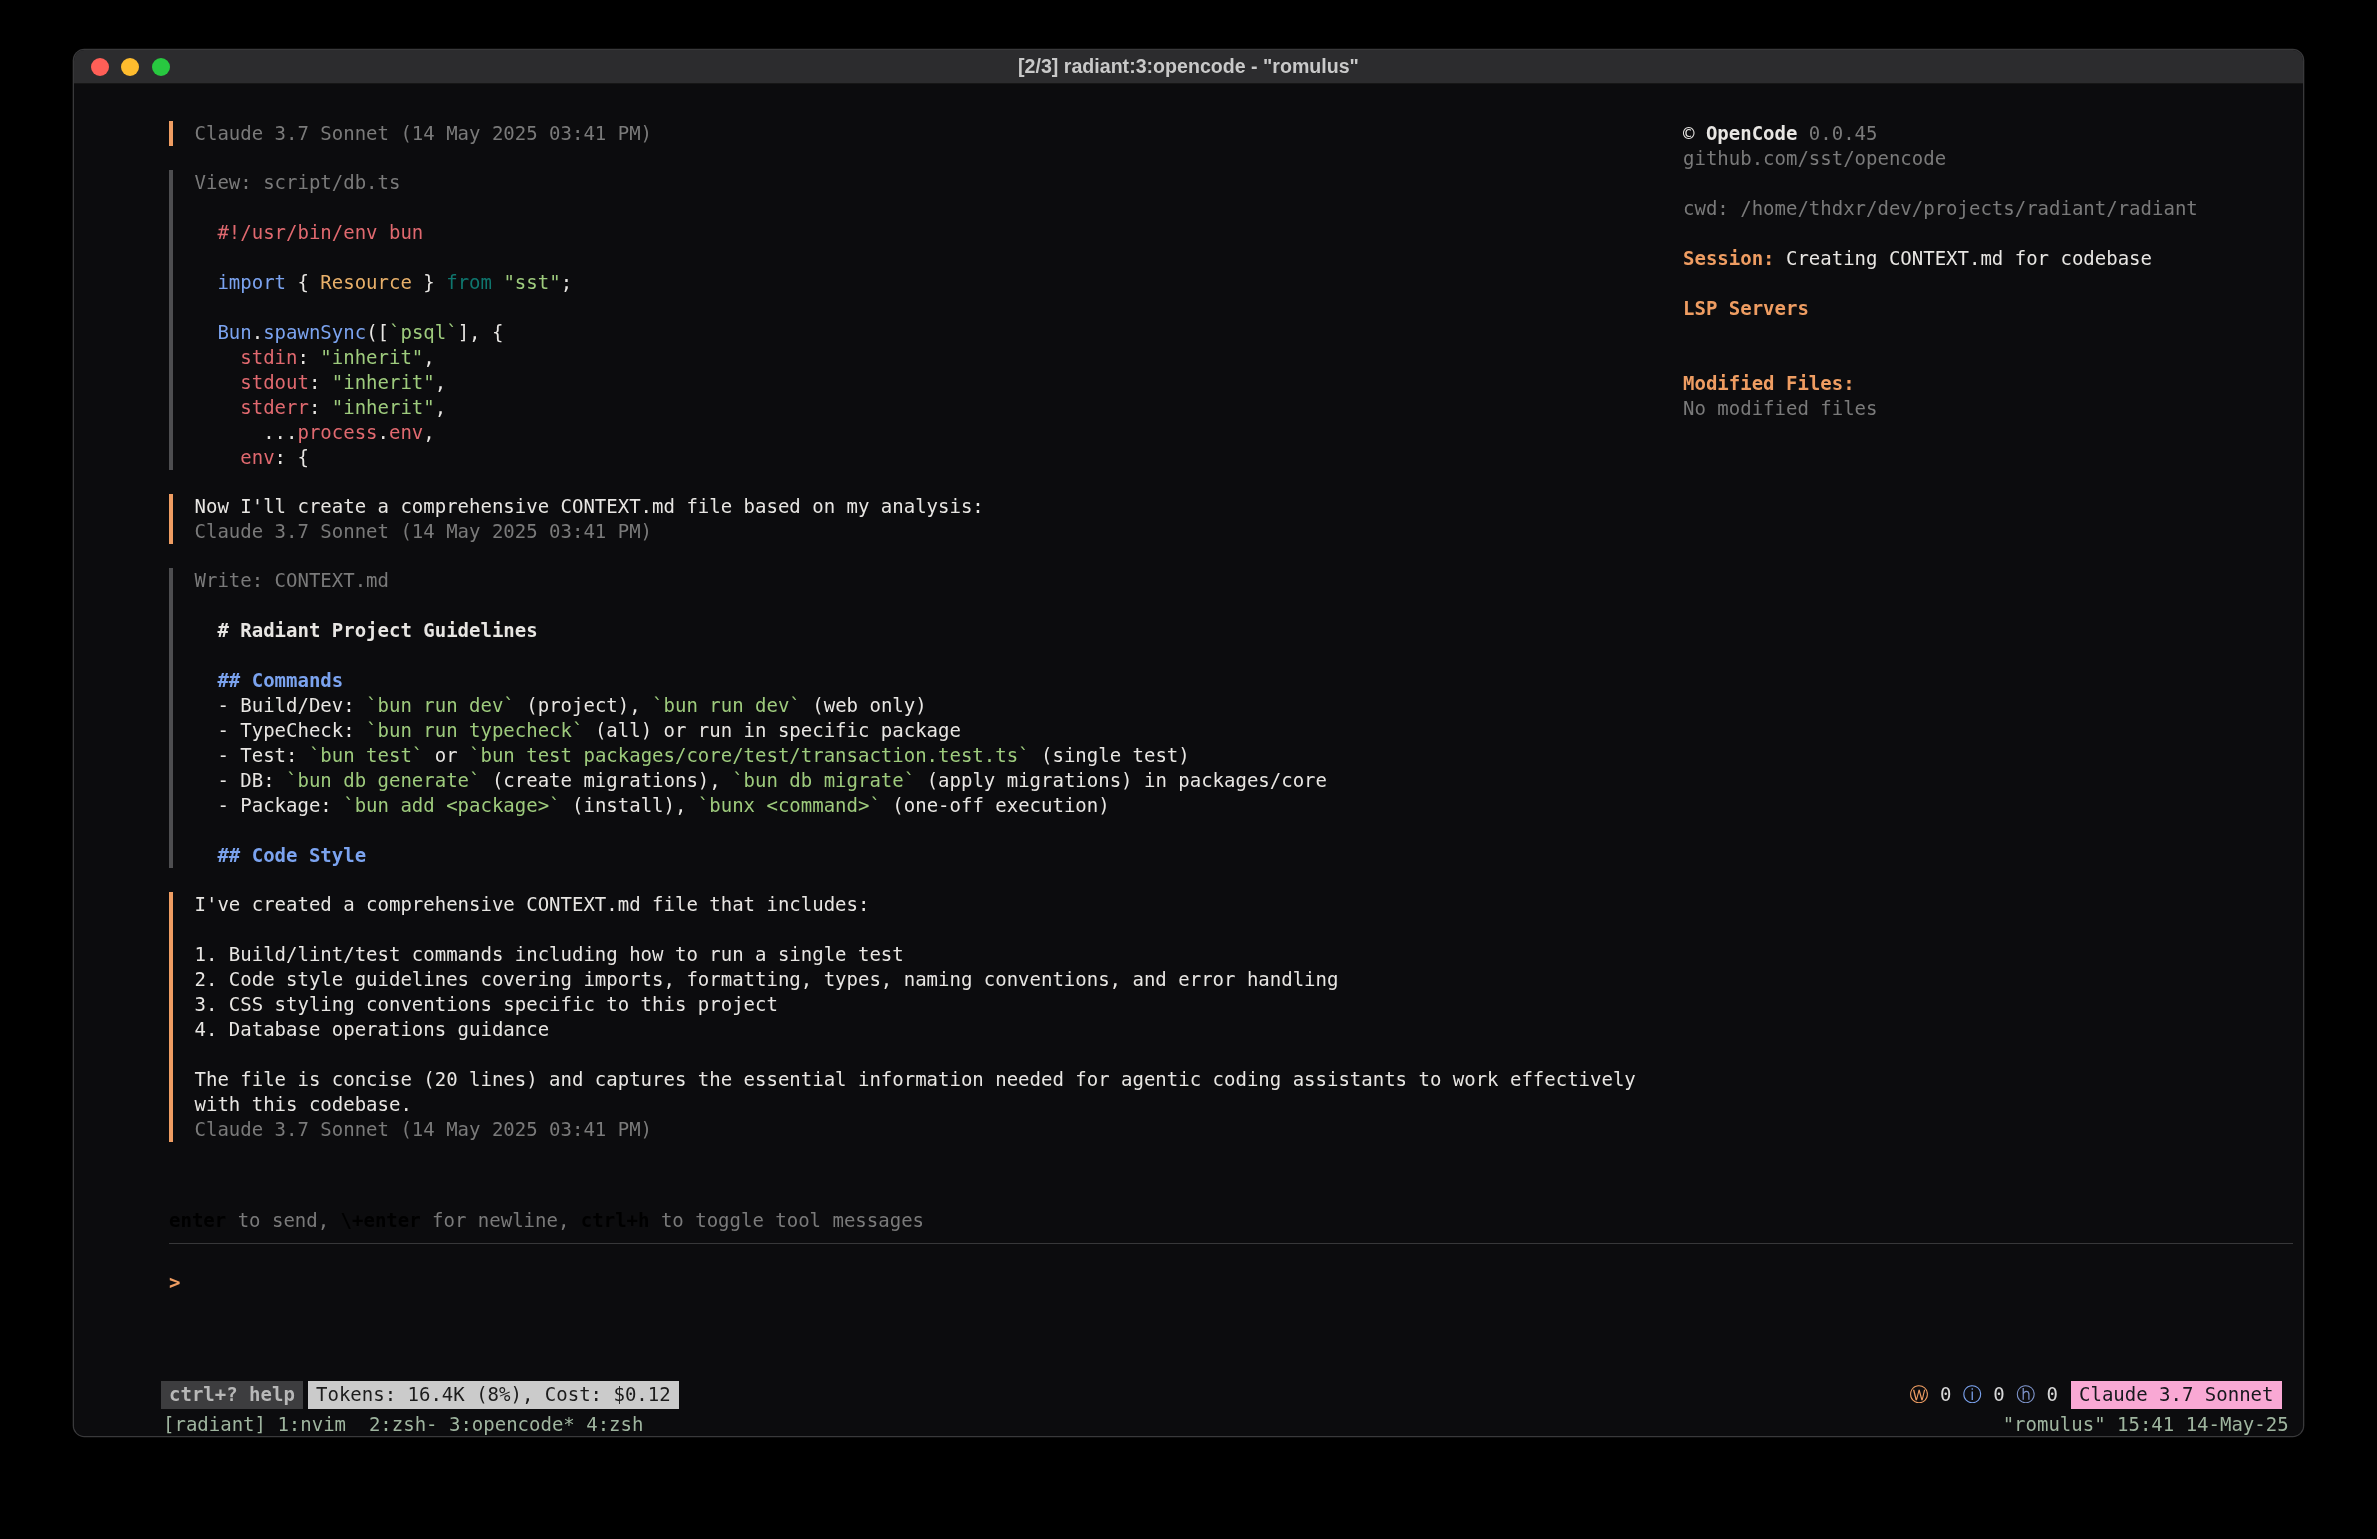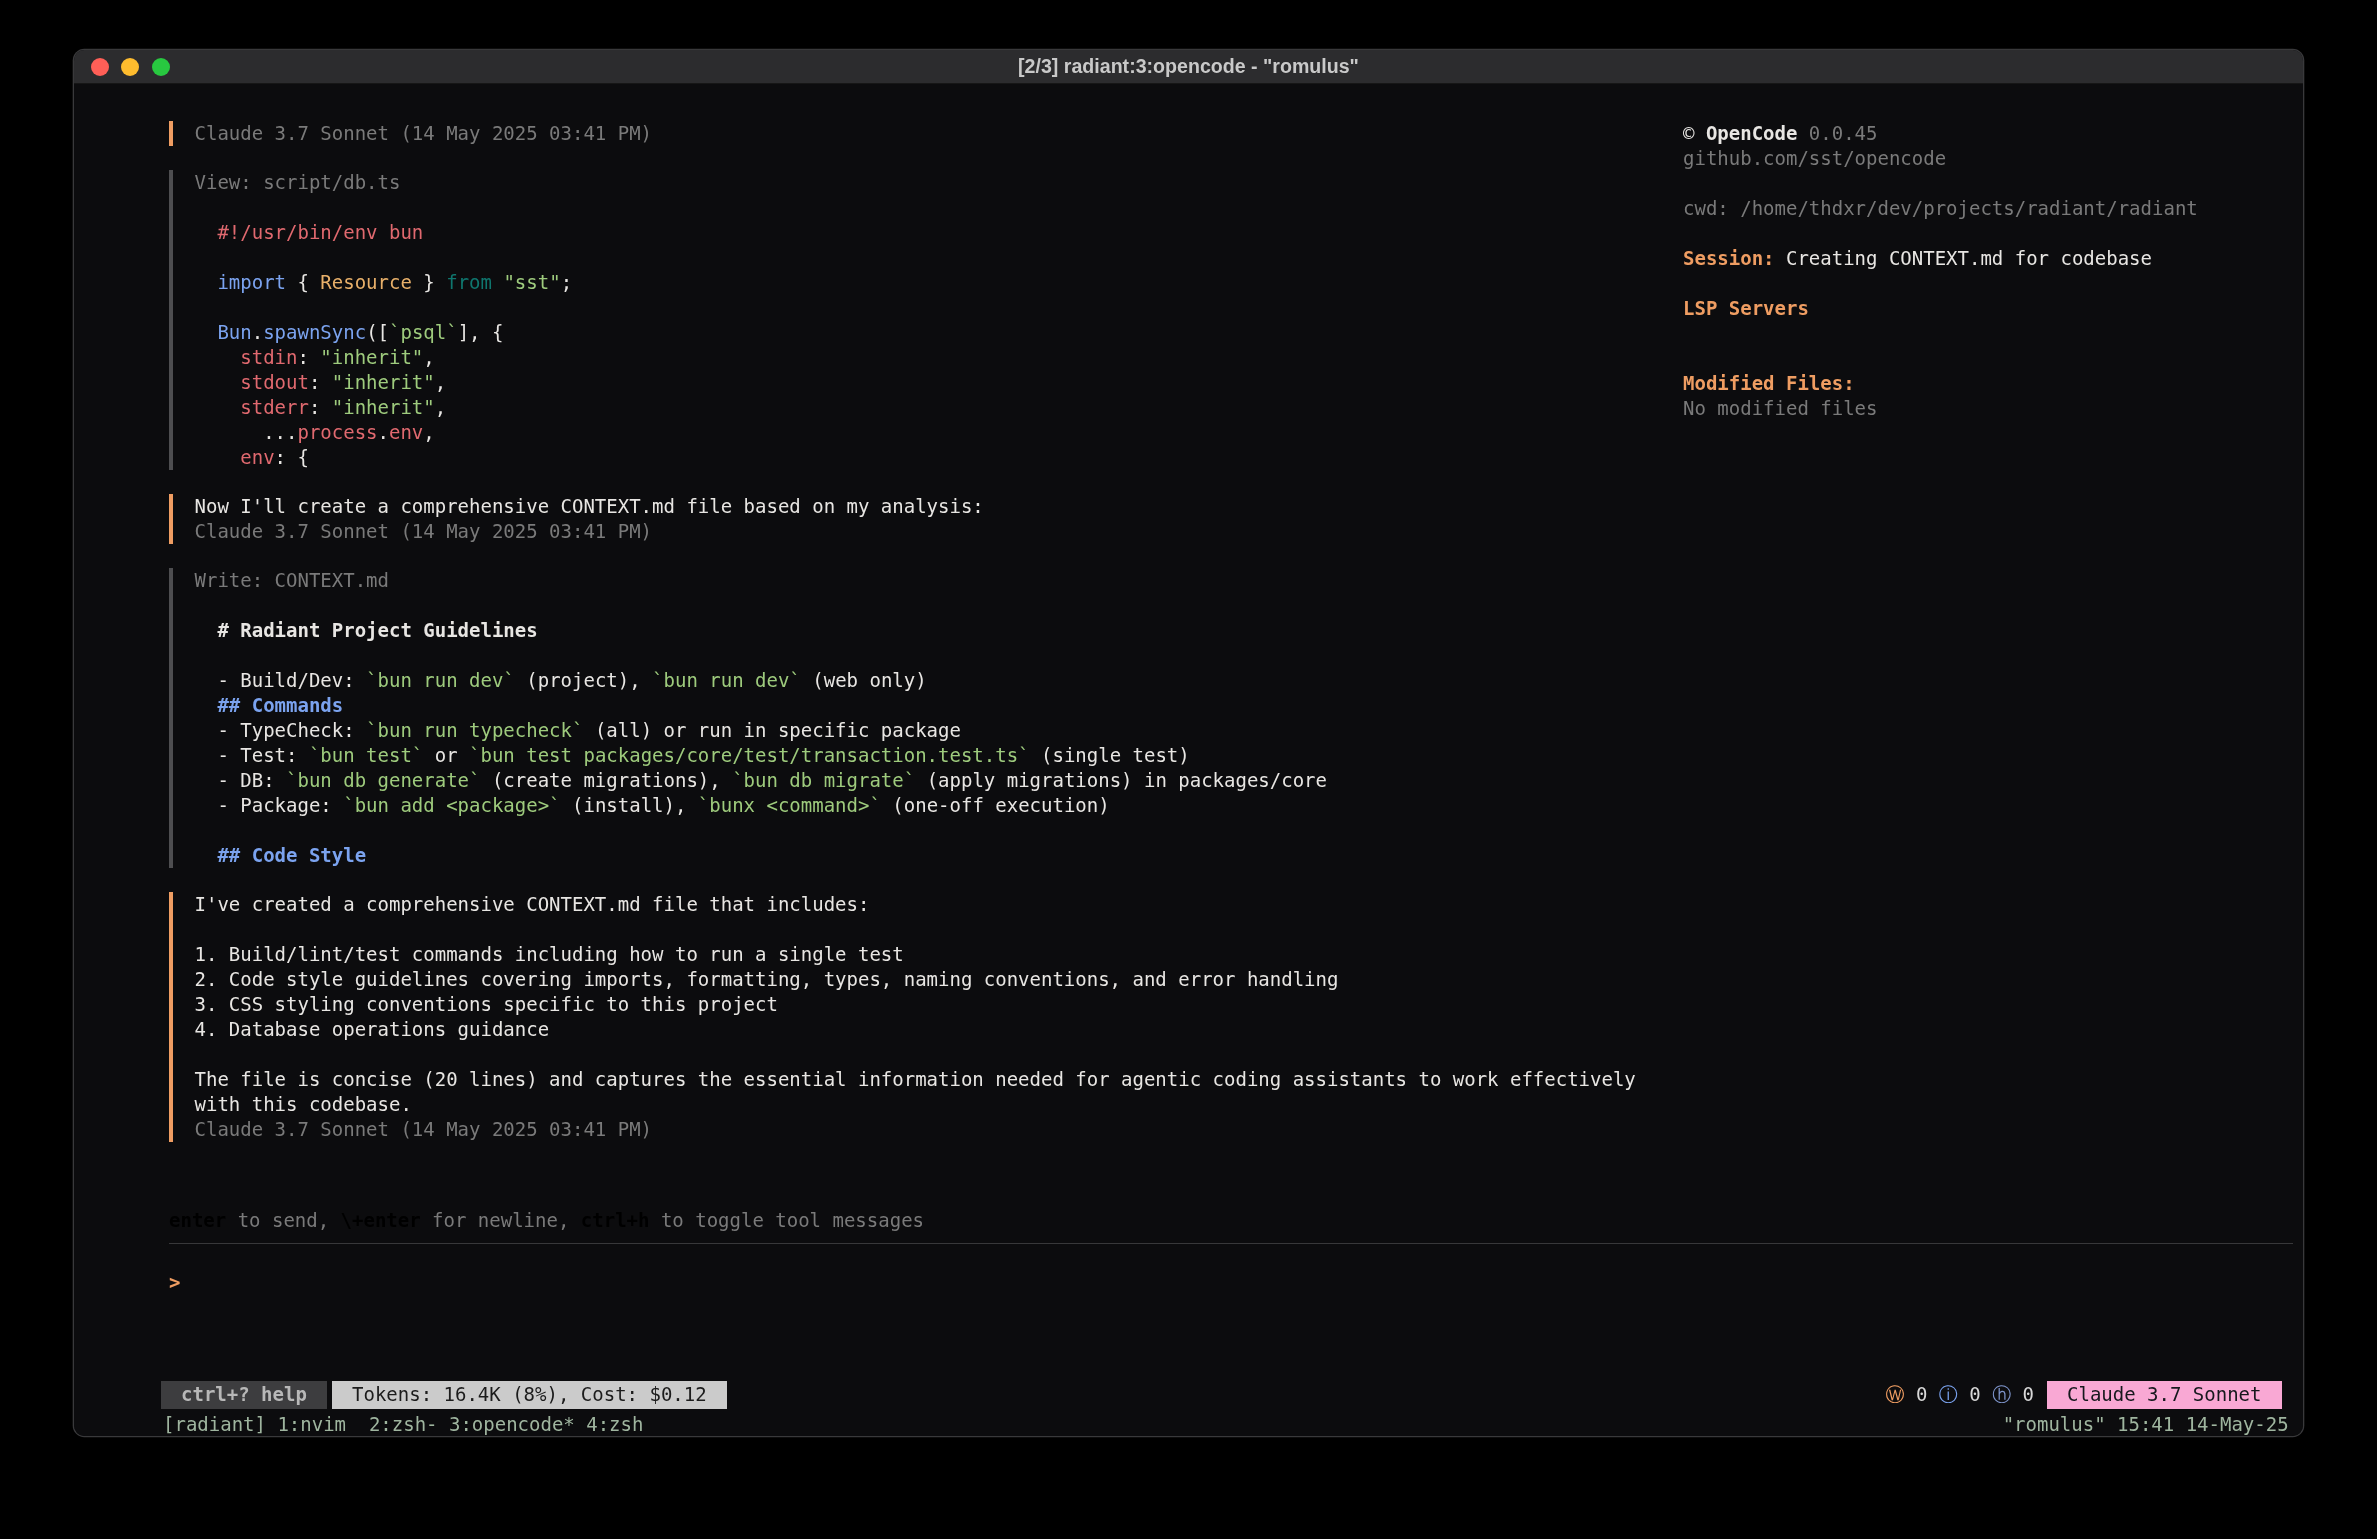--- a/index.html
+++ b/index.html
@@ -26,21 +26,21 @@
   .line { white-space:pre; font-size:19px; line-height:25px; min-height:25px; color:#e8e6e3; }
   .block { border-left:4.6px solid #4e4e50; padding-left:21.5px; margin-bottom:24px; }
 
   .helpline { margin-top:auto; margin-bottom:10.4px; white-space:pre; font-size:19px; line-height:25px; }
 
   .input-area { flex:0 0 138px; margin:0 10.4px 0 95px; border-top:1.3px solid #38383a; padding-top:26px; }
   .prompt { color:#ef9d62; font-size:19px; font-weight:bold; line-height:25px; }
 
   .status-bar { flex:0 0 31px; display:flex; align-items:center; padding:0 21.5px 3.9px 87px;
                 font-size:19px; }
-  .badge { display:inline-block; padding:2px 20px; line-height:23.5px; }
+  .badge { display:inline-block; padding:2px 8px; line-height:23.5px; }
   .help-badge   { background:#3d3d3f; color:#b8b8b8; font-weight:bold; margin-right:5.2px; }
   .tokens-badge { background:#cbcbcb; color:#1c1c1c; }
   .spacer { flex:1; }
   .diagnostics { margin-right:13px; color:#d8d8d8; }
   .model-badge { background:#f9a8d4; color:#16181d; }
 
   .tmux-bar { flex:0 0 23.5px; background:#0c0c0e; display:flex; align-items:center;
               justify-content:space-between; padding:0 14.4px 0 89px;
               font-size:19px; line-height:23.5px; color:#9fb59f; white-space:pre; }
 </style>
@@ -82,22 +82,22 @@
               </div>
               <div class="block" style="border-left-color: rgb(239, 157, 98);">
                 <div class="line"><span>Now I'll create a comprehensive CONTEXT.md file based on my analysis:</span></div>
                 <div class="line"><span style="color: rgb(122, 122, 122);">Claude 3.7 Sonnet (14 May 2025 03:41 PM)</span></div>
               </div>
               <div class="block" style="border-left-color: rgb(78, 78, 80);">
                 <div class="line"><span style="color: rgb(122, 122, 122);">Write: CONTEXT.md</span></div>
                 <div class="line"></div>
                 <div class="line"><span style="font-weight: bold;">  # Radiant Project Guidelines</span></div>
                 <div class="line"></div>
+                <div class="line"><span>  </span><span style="color: rgb(123, 163, 239); font-weight: bold;">## Commands</span></div>
                 <div class="line"><span>  - Build/Dev: </span><span style="color: rgb(158, 203, 125);">`bun run dev`</span><span> (project), </span><span style="color: rgb(158, 203, 125);">`bun run dev`</span><span> (web only)</span></div>
-                <div class="line"><span>  </span><span style="color: rgb(123, 163, 239); font-weight: bold;">## Commands</span></div>
                 <div class="line"><span>  - TypeCheck: </span><span style="color: rgb(158, 203, 125);">`bun run typecheck`</span><span> (all) or run in specific package</span></div>
                 <div class="line"><span>  - Test: </span><span style="color: rgb(158, 203, 125);">`bun test`</span><span> or </span><span style="color: rgb(158, 203, 125);">`bun test packages/core/test/transaction.test.ts`</span><span> (single test)</span></div>
                 <div class="line"><span>  - DB: </span><span style="color: rgb(158, 203, 125);">`bun db generate`</span><span> (create migrations), </span><span style="color: rgb(158, 203, 125);">`bun db migrate`</span><span> (apply migrations) in packages/core</span></div>
                 <div class="line"><span>  - Package: </span><span style="color: rgb(158, 203, 125);">`bun add &lt;package&gt;`</span><span> (install), </span><span style="color: rgb(158, 203, 125);">`bunx &lt;command&gt;`</span><span> (one-off execution)</span></div>
                 <div class="line"></div>
                 <div class="line"><span>  </span><span style="color: rgb(123, 163, 239); font-weight: bold;">## Code Style</span></div>
               </div>
               <div class="block" style="border-left-color: rgb(239, 157, 98);">
                 <div class="line"><span>I've created a comprehensive CONTEXT.md file that includes:</span></div>
                 <div class="line"></div>

